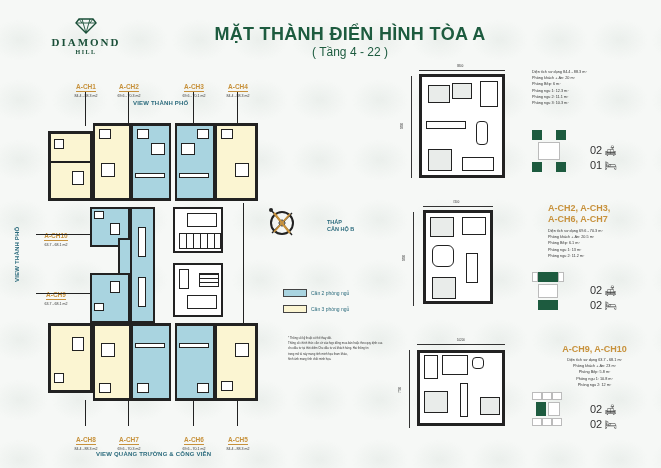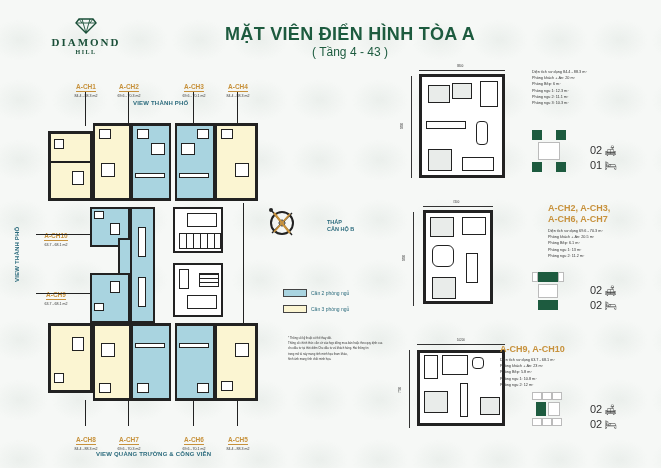--- a/index.html
+++ b/index.html
@@ -71,22 +71,22 @@
 
 <div class="abs logo">
   <svg width="22" height="16" viewBox="0 0 22 16">
     <path d="M4 1 L18 1 L21 5 L11 15 L1 5 Z" fill="none" stroke="#1a4f38" stroke-width="1.4"></path>
     <path d="M1 5 L21 5 M7 1 L11 15 L15 1 M4 1 L7 5 M18 1 L15 5" fill="none" stroke="#1a4f38" stroke-width="0.9"></path>
   </svg>
   <div class="brand">DIAMOND</div>
   <div class="sub">HILL</div>
 </div>
 
-<div class="abs title">MẶT VIÊN ĐIỂN HÌNH TÒA A</div>
-<div class="abs subtitle">( Tầng 4 - 43 )</div>
+<div class="abs title">MẶT THÀNH ĐIỂN HÌNH TÒA A</div>
+<div class="abs subtitle">( Tầng 4 - 22 )</div>
 
 <div class="abs ulabel" style="left:64px;top:75px;">
   <div class="code">A-CH1</div>
   <div class="area">84.4 - 88.3 m2</div>
 </div>
 <div class="abs ulabel" style="left:107px;top:75px;">
   <div class="code">A-CH2</div>
   <div class="area">69.6 - 70.3 m2</div>
 </div>
 <div class="abs ulabel" style="left:172px;top:75px;">
@@ -346,21 +346,21 @@
   <div class="dim-txt" style="left:2px;top:58px;transform:rotate(-90deg);">7700</div>
   <div class="unit-plan" style="left:22px;top:20px;width:88px;height:76px;">
     <div class="abs" style="left:4px;top:2px;width:14px;height:24px;border:1px solid #222;"></div>
     <div class="abs" style="left:22px;top:2px;width:26px;height:20px;border:1px solid #222;"></div>
     <div class="abs" style="left:52px;top:4px;width:12px;height:12px;border:1px solid #222;border-radius:4px;"></div>
     <div class="abs" style="left:4px;top:38px;width:24px;height:22px;border:1px solid #222;background:#e9ecea;"></div>
     <div class="abs" style="left:40px;top:30px;width:8px;height:34px;border:1px solid #222;"></div>
     <div class="abs" style="left:60px;top:44px;width:20px;height:18px;border:1px solid #222;background:#e9ecea;"></div>
   </div>
 </div>
-<div class="abs" style="left:500px;top:344px;width:125px;">
+<div class="abs" style="left:532px;top:344px;width:125px;text-align:center;">
   <div class="type-title">A-CH9, A-CH10</div>
   <div class="spec" style="margin-top:2px;">
     <div>Diện tích sử dụng 63.7 - 68.1 m²</div>
     <div>Phòng khách + Ăn: 23 m²</div>
     <div>Phòng Bếp: 5.8 m²</div>
     <div>Phòng ngủ 1: 10.8 m²</div>
     <div>Phòng ngủ 2: 12 m²</div>
   </div>
 </div>
 <div class="mini-key" style="left:532px;top:392px;width:40px;height:40px;">

